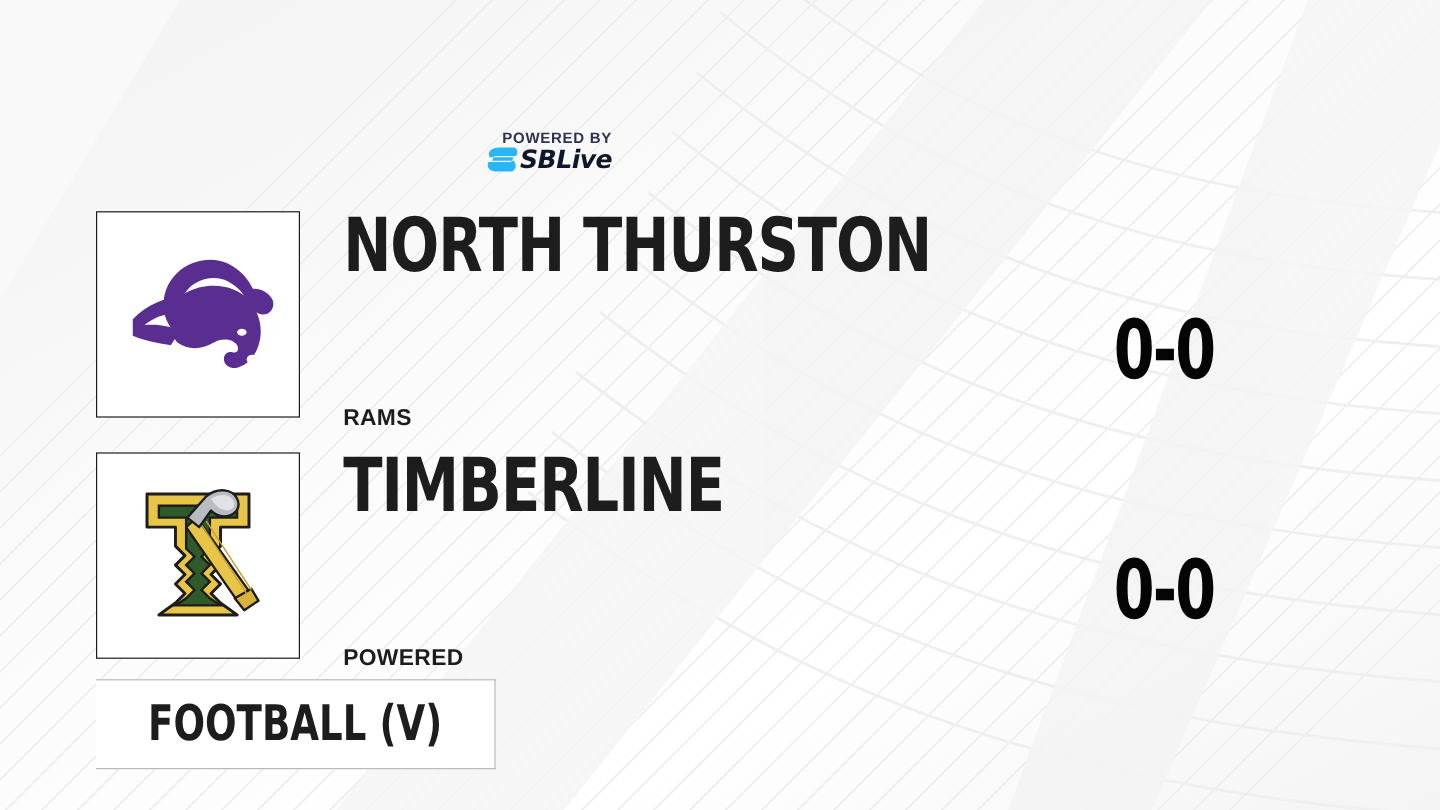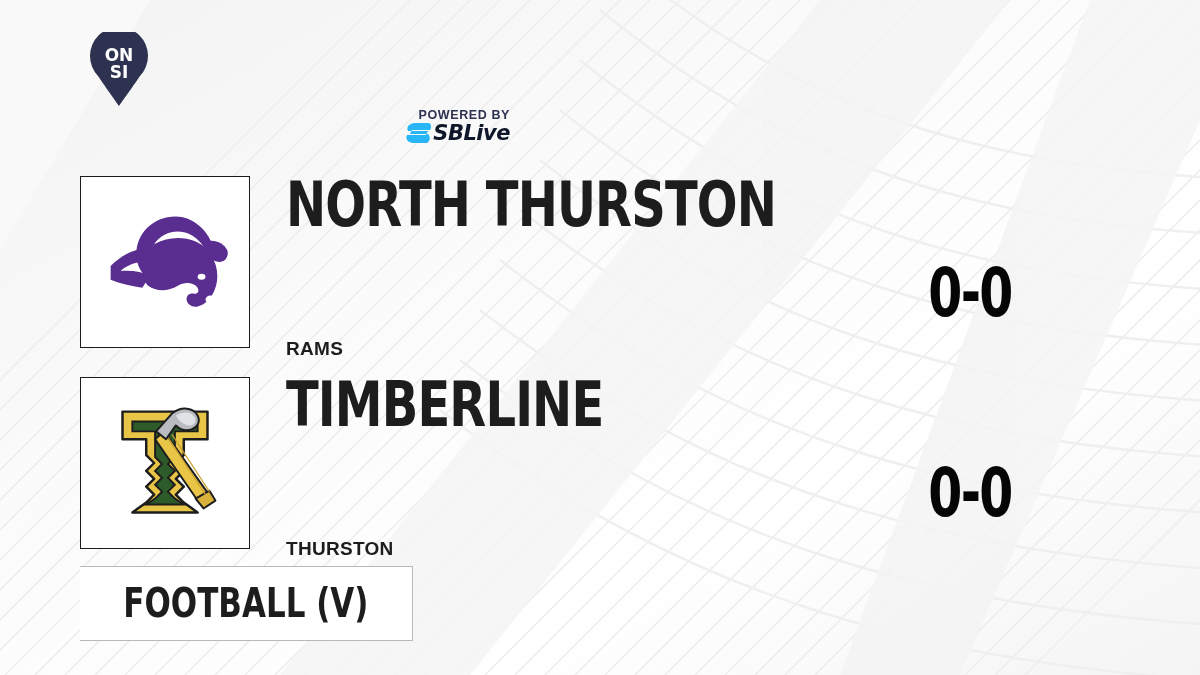--- a/index.html
+++ b/index.html
@@ -266,29 +266,20 @@
   <g fill="#fafafa" opacity="0.9">
     <polygon points="0,0 150,0 0,250"></polygon>
   </g>
 </svg>
 
 <div id="stage">
 
   <div id="brand-block">
     <div id="brand-row">
 
-      <div id="brand-pin">
-        <svg viewBox="0 0 58 74" xmlns="http://www.w3.org/2000/svg">
-          <path d="M29 74 C 29 74, 46 50, 50 44 A29 29 0 1 0 8 44 C 12 50, 29 74, 29 74 Z" fill="#2d3250"></path>
-          <g fill="#ffffff" font-family="DejaVu Sans, sans-serif" font-weight="bold" font-size="17" text-anchor="middle">
-            <text x="29" y="29">ON</text>
-            <text x="29" y="46">SI</text>
-          </g>
-        </svg>
-      </div>
     </div>
 
     <div id="powered-row">
       <span id="powered-by-label">POWERED BY</span>
       <span id="sblive-mark">
         <svg id="sblive-s" width="26" height="22" viewBox="0 0 26 22" xmlns="http://www.w3.org/2000/svg">
           <path d="M23 1 L10 1 C 3 1, 0 5, 2 9 L22 9 L20 13 L1 13 C -1 17, 2 21, 8 21 L21 21
                    C 25 18, 24 14, 22 12 L4 12 L6 8 L24 8 C 26 5, 25 2, 23 1 Z" fill="#29b6f6"></path>
         </svg>
         <span id="sblive-word">SBLive</span>
@@ -353,21 +344,21 @@
       </g>
 
       <path d="M92 36 C 102 28, 114 30, 118 38 C 121 44, 118 50, 112 52
                C 106 54, 100 52, 96 48 L 86 62 L 76 54 Z" fill="#b8bcc0" stroke="#1d1d1d" stroke-width="2" stroke-linejoin="round"></path>
       <path d="M96 38 C 104 33, 112 34, 115 40 C 117 44, 114 48, 110 48
                C 105 48, 100 44, 98 41 Z" fill="#dfe3e6"></path>
     </svg>
   </div>
 
   <div class="team-name" id="team-name-2">TIMBERLINE</div>
-  <div class="team-nickname" id="team-nickname-2">THURSTON</div>
+  <div class="team-nickname" id="team-nickname-2">POWERED</div>
   <div class="team-record" id="team-record-2">0-0</div>
 
   <div id="info-bar">
     <div id="game-sport">
       <span>FOOTBALL (V)</span>
     </div>
   </div>
 
 </div>
 

